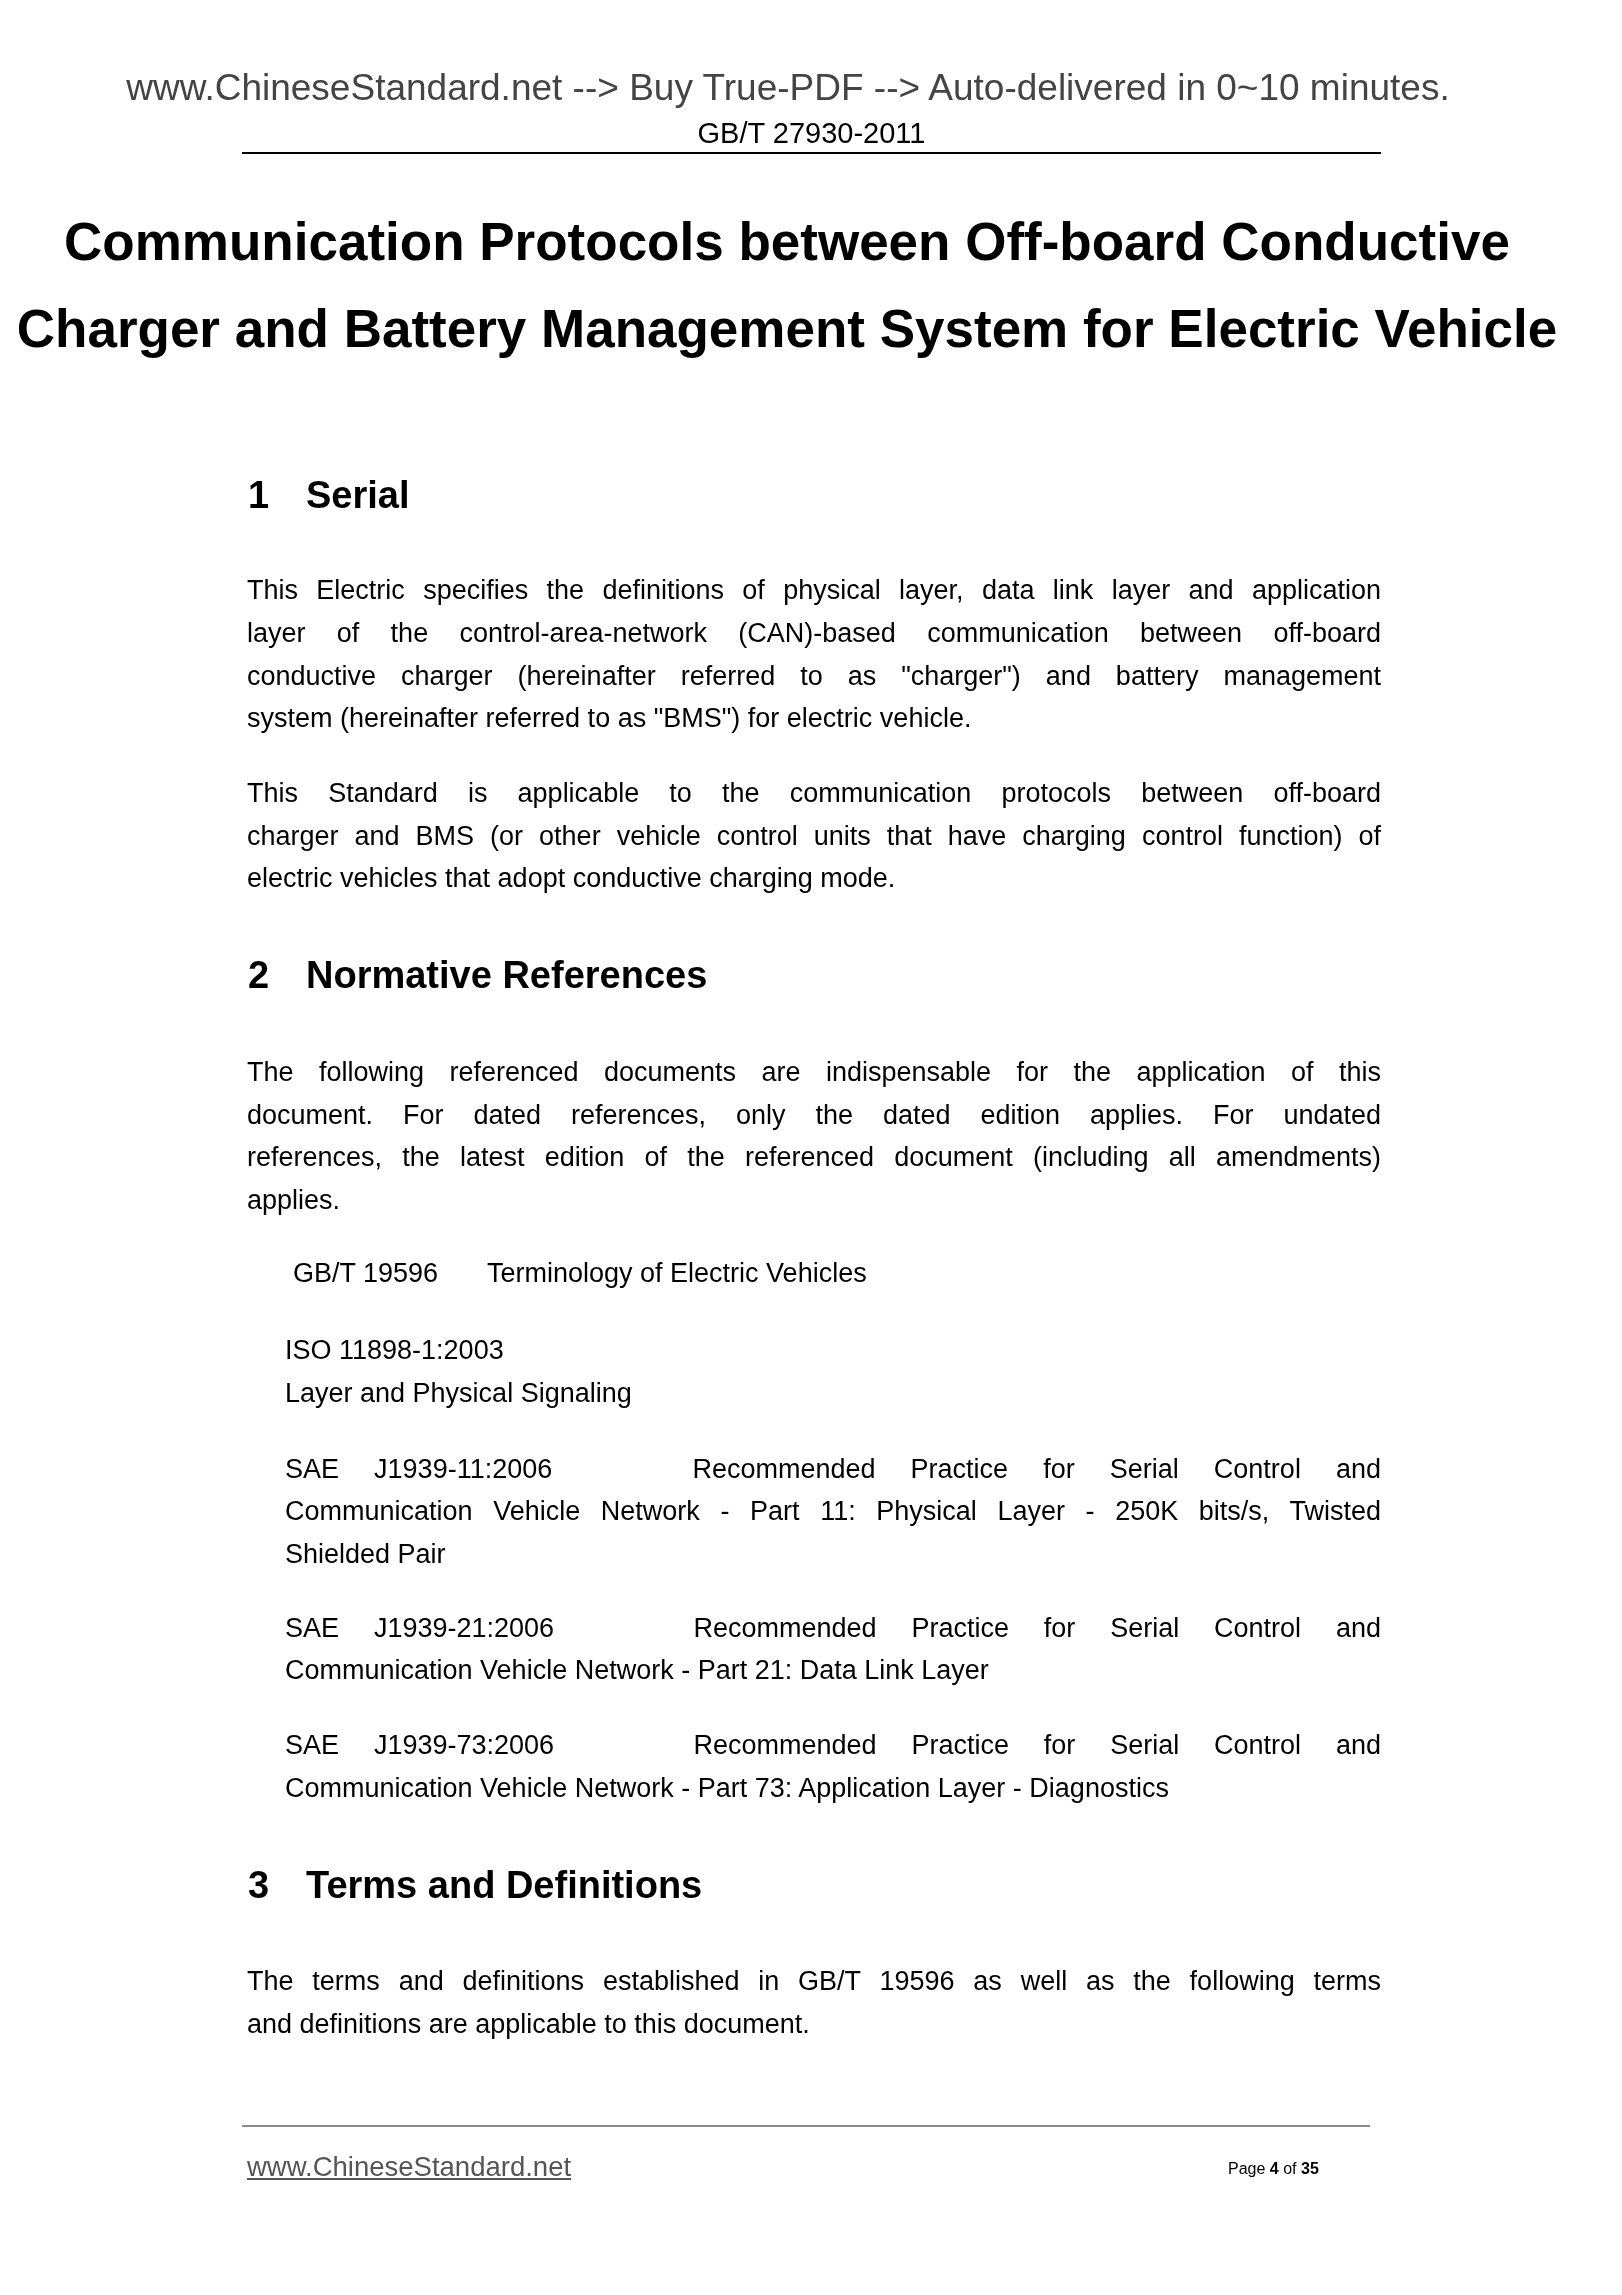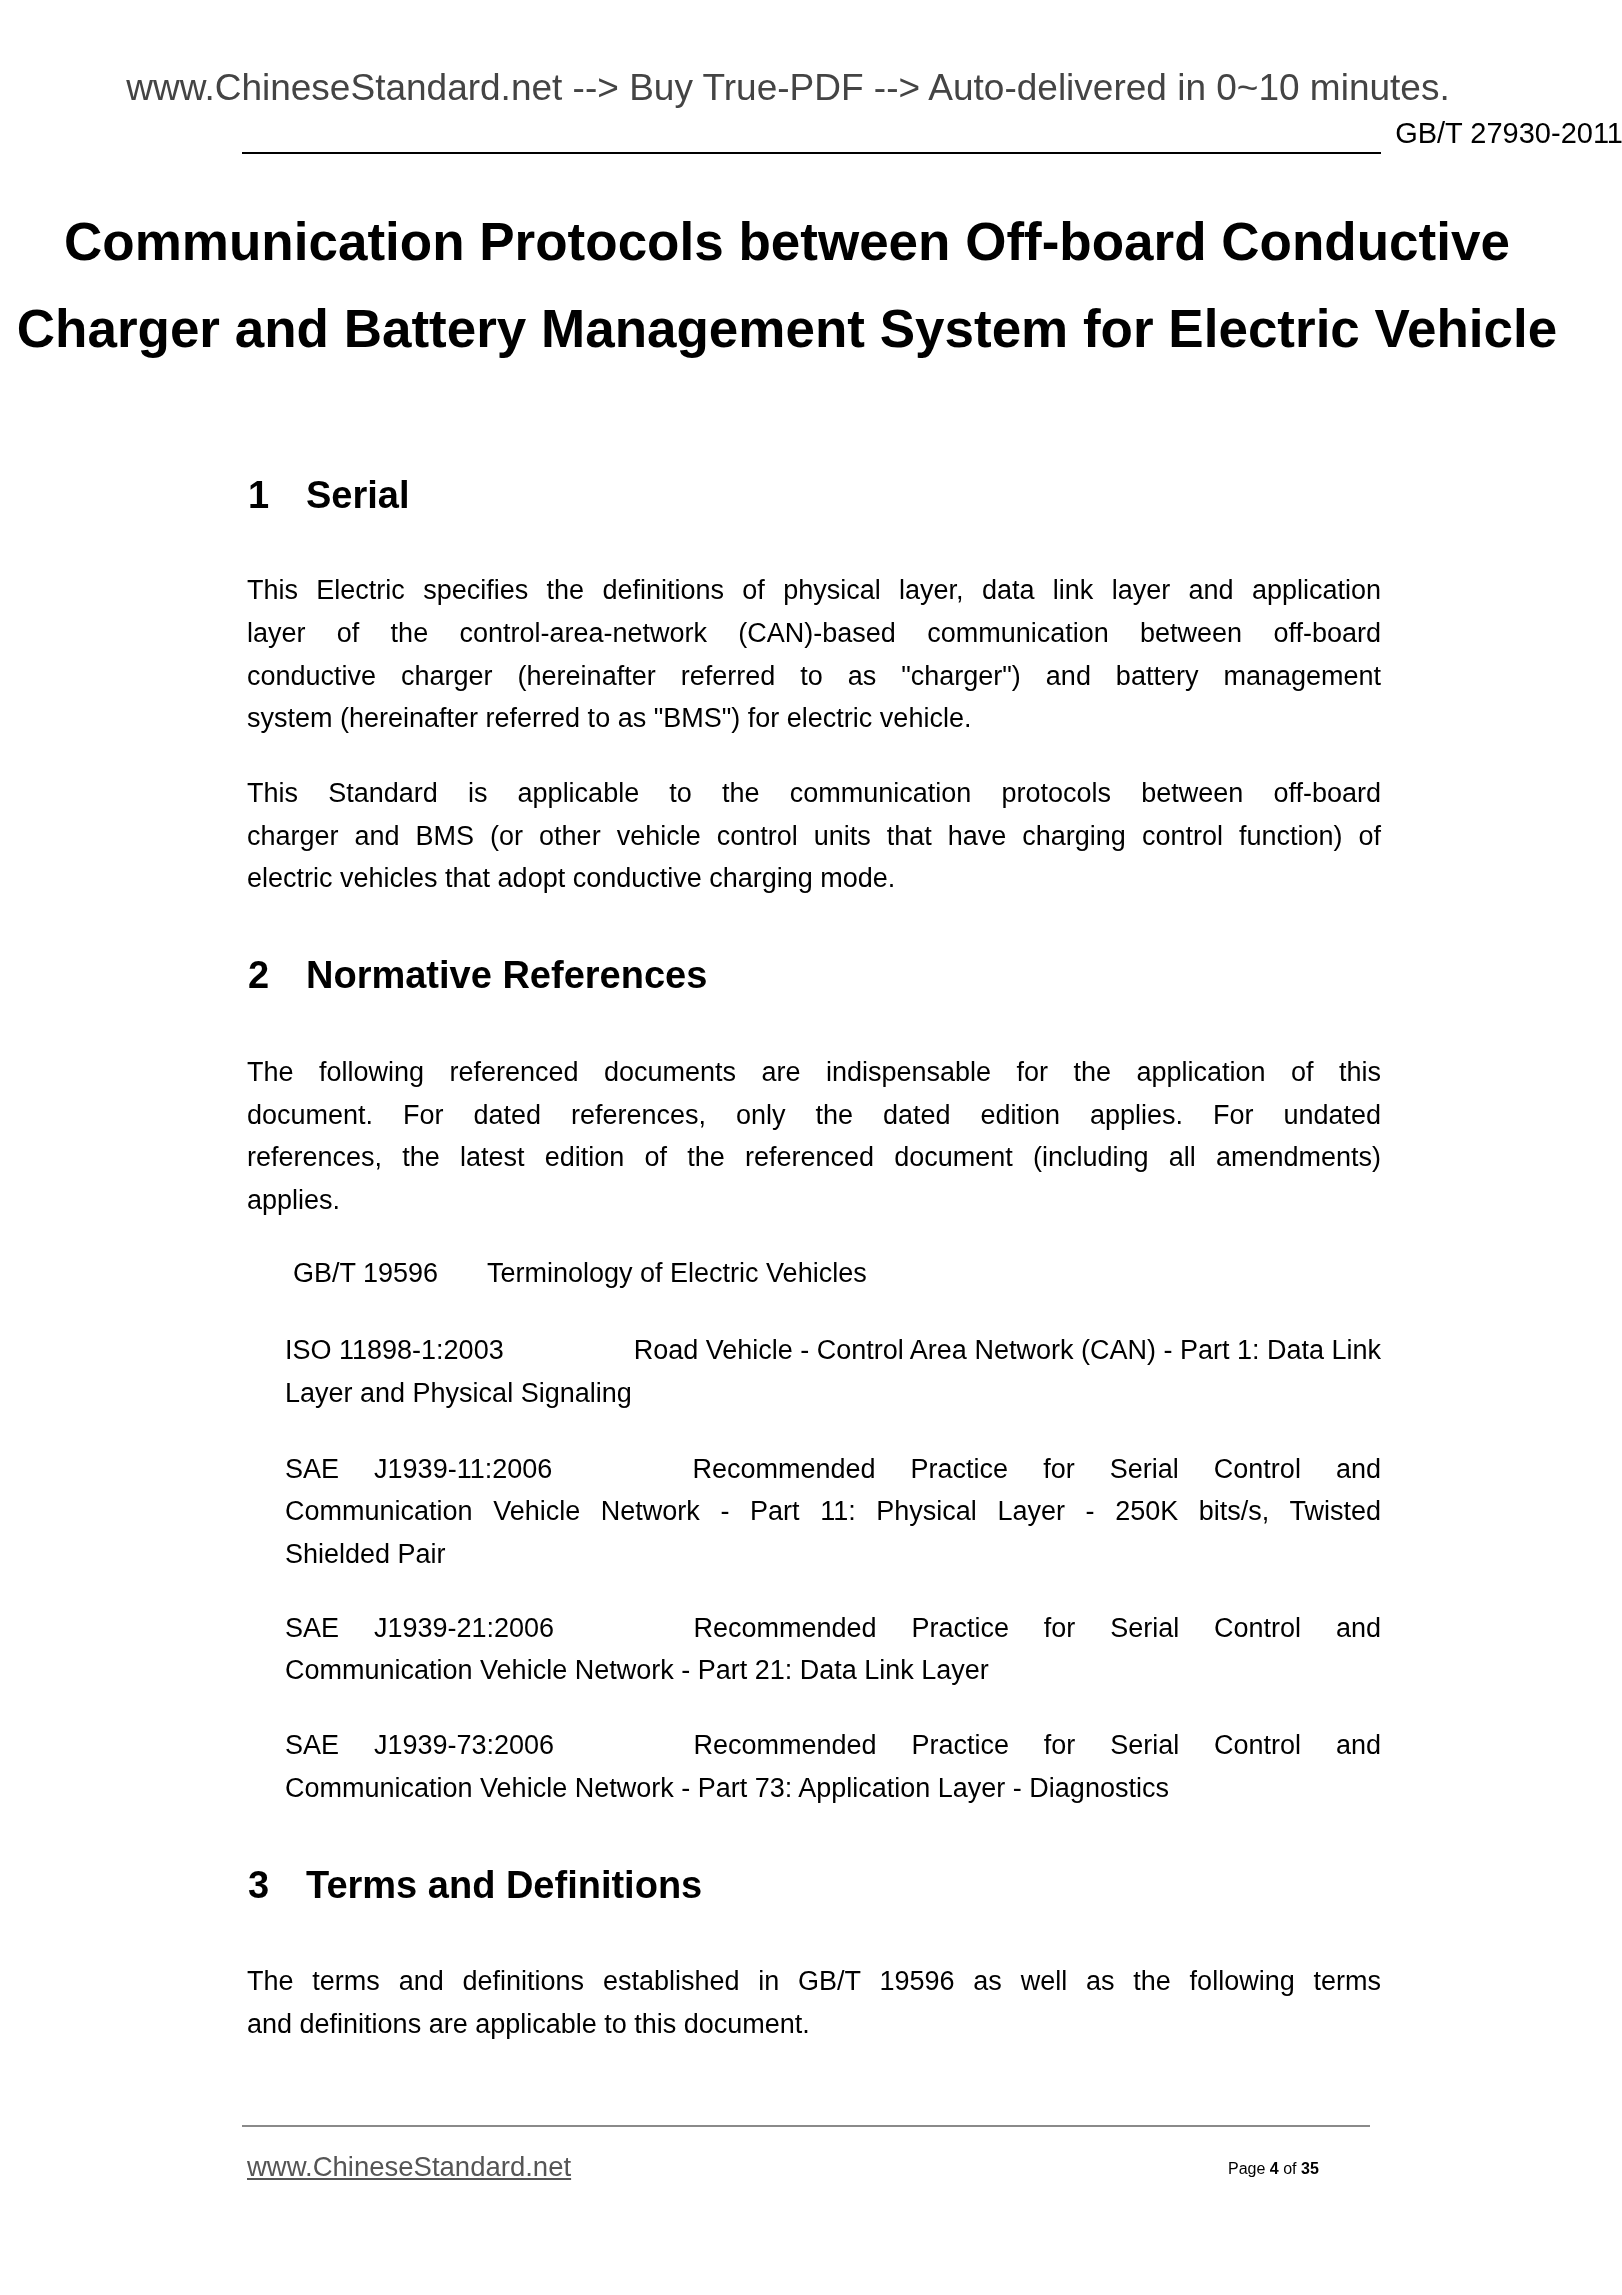--- a/index.html
+++ b/index.html
@@ -1,20 +1,20 @@
 <!DOCTYPE html>
 <html style="font-size:13.3px"><head>
 <meta charset="utf-8">
 <style>
   html, body { margin:0; padding:0; background:#ffffff; }
   body { width:1623px; height:2295px; position:relative; overflow:hidden;
          font-family:"Liberation Sans", sans-serif; color:#000; }
   .abs { position:absolute; white-space:nowrap; }
   .hdr-banner { left:0; width:1576px; text-align:center; top:67px; font-size:37px; line-height:42px; color:#444444; }
-  .hdr-code { left:0; width:1623px; text-align:right; top:117px; font-size:29px; line-height:33px; color:#000; }
+  .hdr-code { left:0; width:1623px; text-align:center; top:117px; font-size:29px; line-height:33px; color:#000; }
   .hdr-rule { left:242px; width:1139px; top:152px; height:1.7px; background:#000; }
   .title { left:0; width:1574px; text-align:center; font-size:53px; line-height:47px; color:#000;font-weight:bold; }
   .h1 { font-size:38px; font-weight:bold; line-height:43px; left:248px; }
   .h1 .num { display:inline-block; width:58px; }
   .line { left:247px; width:1134px; font-size:27px; line-height:33px; }
   .just { text-align:justify; text-align-last:justify; }
   .ref { left:285px; width:1096px; }
   .ref .code { display:inline-block;margin-left:8px; }
   .ftr-rule { left:242px; width:1128px; top:2125px; height:1.7px; background:#8a8a8a; }
   .ftr-link { left:247px; top:2150px; font-size:27.5px; line-height:33px; color:#555555; text-decoration:underline; }
@@ -50,21 +50,20 @@
 <div class="abs line just" style="top:1099px;">document. For dated references, only the dated edition applies. For undated</div>
 <div class="abs line just" style="top:1141px;">references, the latest edition of the referenced document (including all amendments)</div>
 <div class="abs line" style="top:1184px;">applies.</div>
 
 <div class="abs line ref" style="top:1257px;">
   <span class="code" style="width:194px;">GB/T 19596</span><span>Terminology of Electric Vehicles</span>
 </div>
 
 <div class="abs line ref" style="top:1334px; display:flex; justify-content:space-between;">
   <span>ISO 11898-1:2003</span>
-    <span>Road Vehicle - Control Area Network (CAN) - Part 1: Data Link</span>
 </div>
 <div class="abs line ref" style="top:1377px;">Layer and Physical Signaling</div>
 
 <div class="abs line ref just" style="top:1453px; word-spacing:0;">
   <span>SAE J1939-11:2006</span>&nbsp;&nbsp;&nbsp; <span>Recommended Practice for Serial Control and</span>
 </div>
 <div class="abs line ref just" style="top:1495px;">Communication Vehicle Network - Part 11: Physical Layer - 250K bits/s, Twisted</div>
 <div class="abs line ref" style="top:1538px;">Shielded Pair</div>
 
 <div class="abs line ref just" style="top:1612px;">

